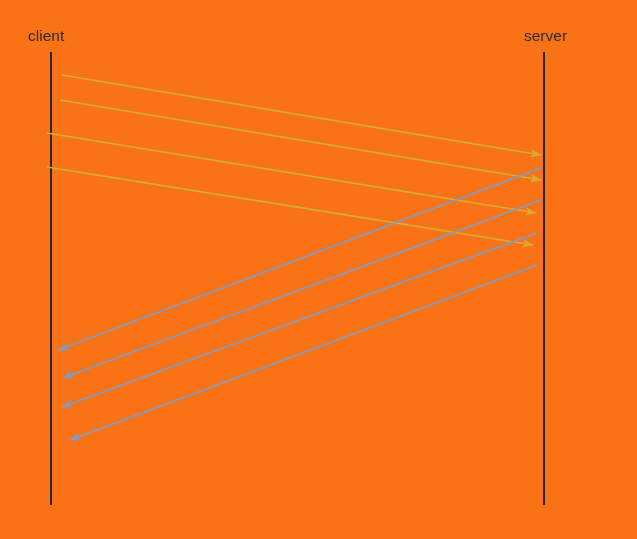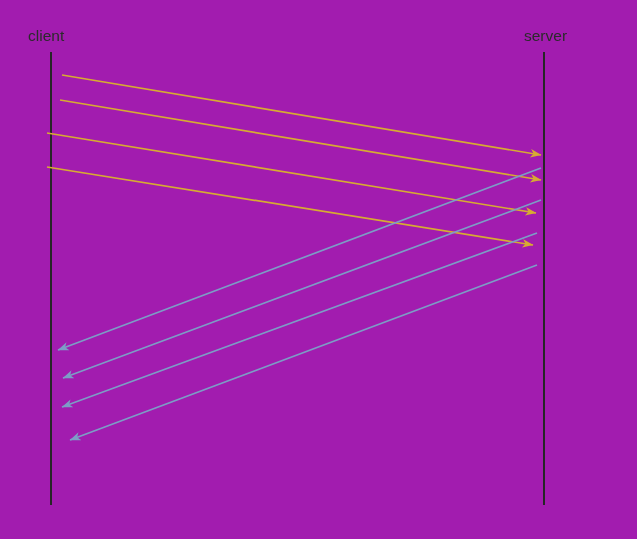--- a/index.html
+++ b/index.html
@@ -11,21 +11,21 @@
   body {
     font-family: "Liberation Sans", sans-serif;
     width: 637px;
     height: 539px;
     overflow: hidden;
   }
   #diagram-root {
     position: relative;
     width: 637px;
     height: 539px;
-    background: #a21caf;
+    background: #f97316;
   }
   #diagram-svg {
     position: absolute;
     left: 0;
     top: 0;
     width: 637px;
     height: 539px;
     display: block;
   }
   .lifeline-label {

